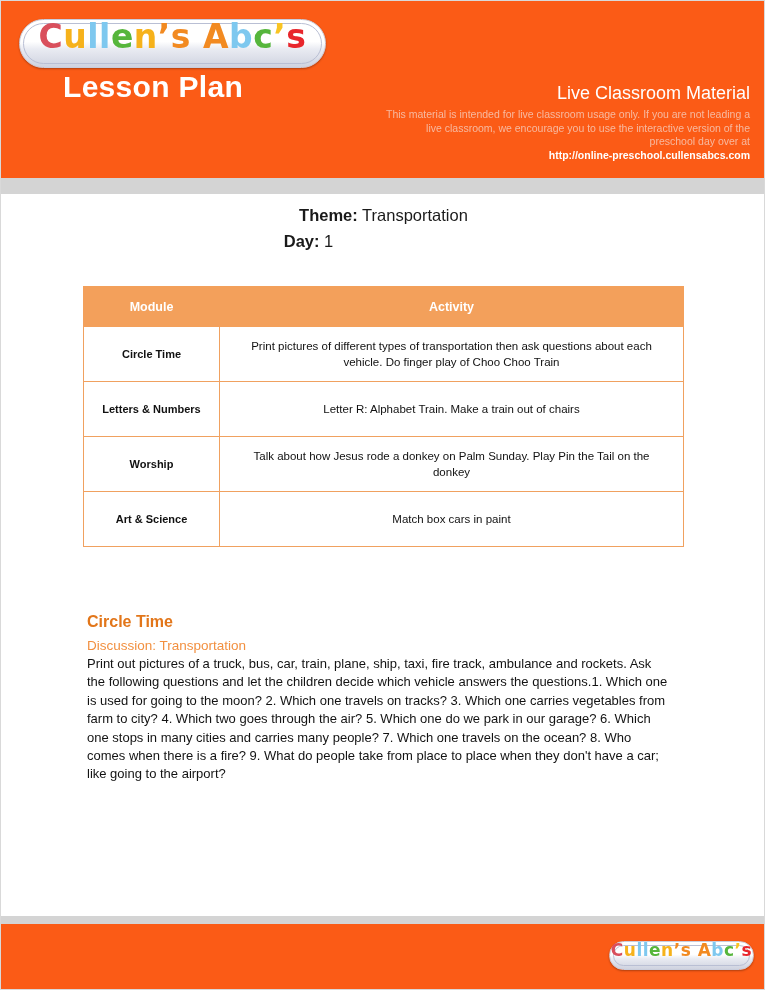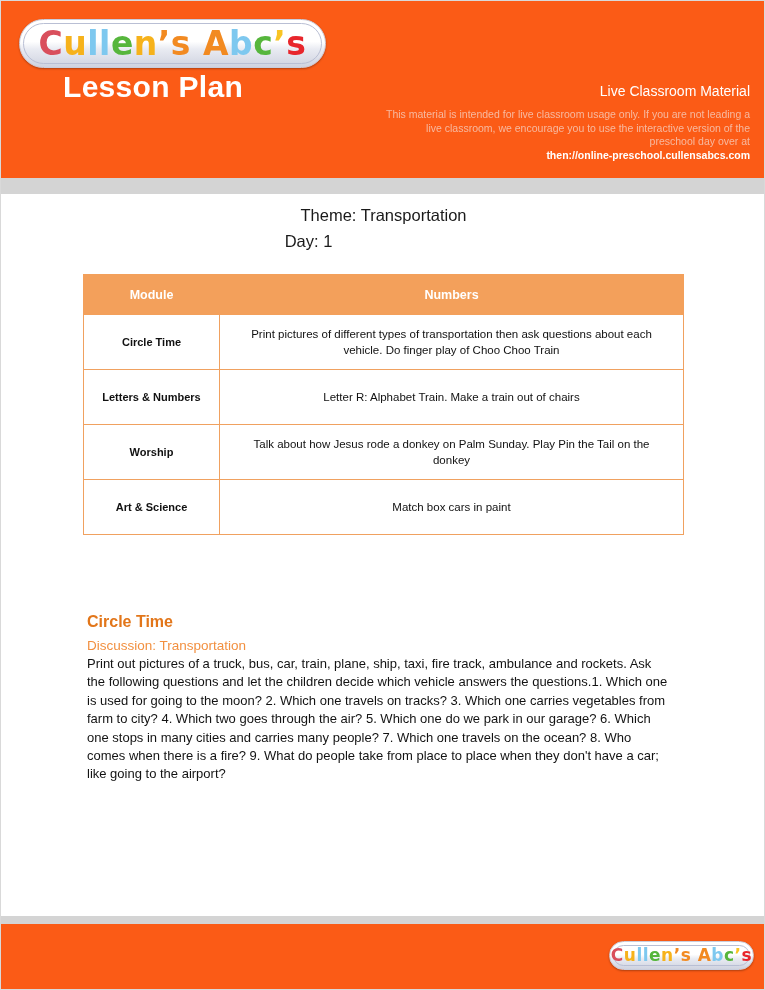--- a/index.html
+++ b/index.html
@@ -34,21 +34,21 @@
     left: 0; top: 177px;
     width: 765px;
     height: 16px;
     background: #d4d4d4;
   }
 
   
   .logo-pill {
     position: absolute;
     display: flex;
-    align-items: center;
+    align-items: flex-start;
     justify-content: center;
     border-radius: 999px;
     background: linear-gradient(180deg,#ffffff 0%,#ffffff 46%,#e9ebf2 62%,#cfd3e0 100%);
     box-shadow: 0 1px 2px rgba(0,0,0,0.30);
     border: 1px solid #c9cddc;
   }
   .logo-pill .inner-ring {
     position: absolute;
     left: 3px; top: 3px; right: 3px; bottom: 3px;
     border-radius: 999px;
@@ -92,21 +92,21 @@
     font-size: 30px;
     font-weight: bold;
     color: #ffffff;
     letter-spacing: 0.3px;
     font-family: "Liberation Sans", sans-serif;
     text-align: center;
   }
   .live-title {
     position: absolute;
     right: 14px; top: 82px;
-    font-size: 14px;
+    font-size: 18px;
     color: #ffffff;
     font-family: "Liberation Sans", sans-serif;
     text-align: right;
   }
   .live-sub {
     position: absolute;
     right: 14px; top: 107px;
     width: 370px;
     font-size: 10.5px;
     line-height: 13.5px;
@@ -133,26 +133,26 @@
   }
   .day-line {
     position: absolute;
     left: 0; top: 231px;
     width: 615px;
     text-align: center;
     font-size: 16.5px;
     color: #1a1a1a;
     font-family: "Liberation Sans", sans-serif;
   }
-  .theme-line b, .day-line b { font-weight: normal; }
+  .theme-line b, .day-line b { font-weight: bold; }
 
   
   .lesson-table {
     position: absolute;
-    left: 82px; top: 273px;
+    left: 82px; top: 285px;
     width: 601px;
     border-collapse: collapse;
     table-layout: fixed;
   }
   .lesson-table th {
     background: #f3a05b;
     color: #ffffff;
     font-size: 12.5px;
     font-weight: bold;
     height: 37px;
@@ -244,37 +244,37 @@
     <div class="inner-ring"></div>
     <div class="logo-text" id="logo-main-text"><span class="c-red">C</span><span class="c-gold">u</span><span class="c-blue">l</span><span class="c-blue">l</span><span class="c-green">e</span><span class="c-gold">n</span><span class="c-orange">’</span><span class="c-orange">s</span><span class="c-orange">&nbsp;</span><span class="c-orange">A</span><span class="c-blue">b</span><span class="c-green">c</span><span class="c-yellow">’</span><span class="c-red2">s</span></div>
   </div>
 
   <div class="lesson-plan-title">Lesson Plan</div>
 
   <div class="live-title">Live Classroom Material</div>
 
   <div class="live-sub">
     <span>This material is intended for live classroom usage only. If you are not leading a live classroom, we encourage you to use the interactive version of the preschool day over at </span>
-    <span class="live-url">then://online-preschool.cullensabcs.com</span>
+    <span class="live-url">http://online-preschool.cullensabcs.com</span>
   </div>
 
   <div class="theme-line">
     <b>Theme:</b>
     <span>Transportation</span>
   </div>
   <div class="day-line">
     <b>Day:</b>
     <span>1</span>
   </div>
 
   <table class="lesson-table">
     <thead>
       <tr>
         <th class="th-module">Module</th>
-        <th>Numbers</th>
+        <th>Activity</th>
       </tr>
     </thead>
     <tbody id="table-body">
         <tr>
           <td class="mod">Circle Time</td>
           <td class="act">Print pictures of different types of transportation then ask questions about each vehicle. Do finger play of Choo Choo Train</td>
         </tr>
         <tr>
           <td class="mod">Letters &amp; Numbers</td>
           <td class="act">Letter R: Alphabet Train. Make a train out of chairs</td>

